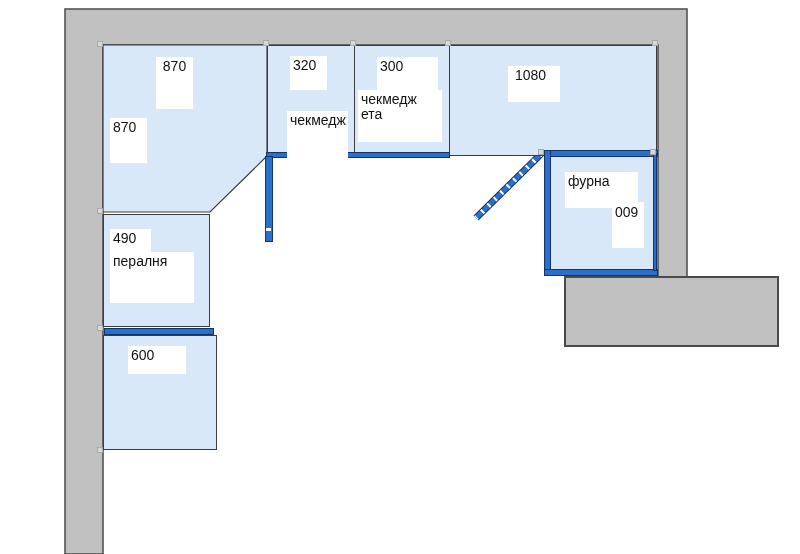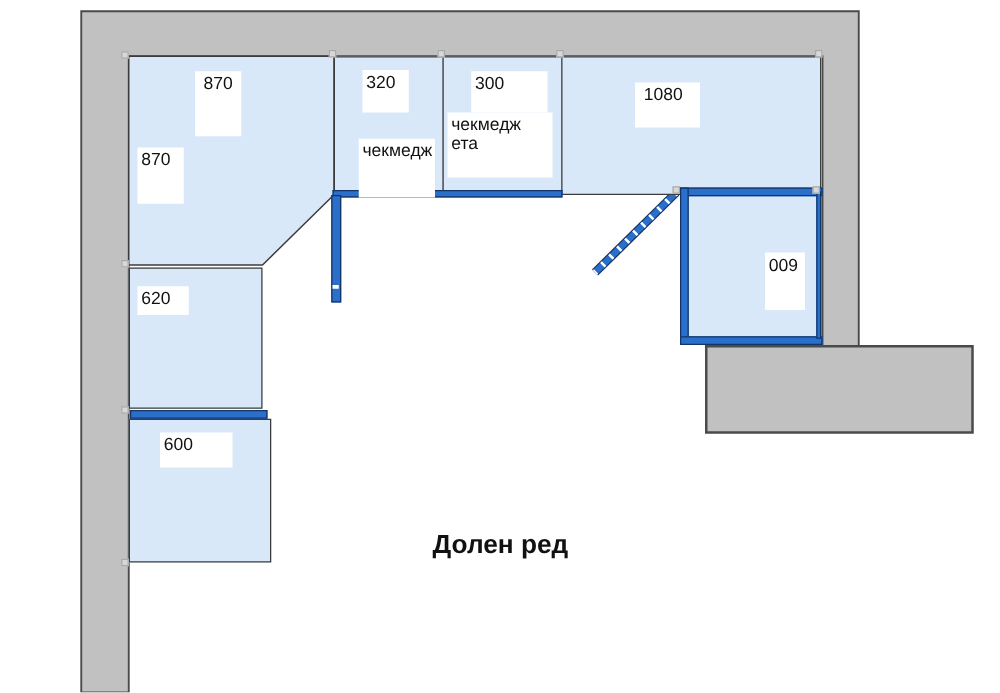--- a/index.html
+++ b/index.html
@@ -76,32 +76,33 @@
   <div class="lbl center" style="left:156px;top:57px;width:37px;height:52px">870</div>
   <div class="lbl" style="left:110px;top:118px;width:37px;height:45px">870</div>
   <div class="lbl" style="left:290px;top:56px;width:37px;height:34px">320</div>
   <div class="lbl" style="left:287px;top:111px;width:61px;height:47px">чекмедж</div>
   <div class="lbl" style="left:377px;top:57px;width:61px;height:33px">300</div>
   <div class="lbl" style="left:358px;top:90px;width:84px;height:52px;">
     <div>чекмедж</div>
     <div>ета</div>
   </div>
   <div class="lbl" style="left:508px;top:66px;width:52px;height:36px;padding-left:7px">1080</div>
+  <div class="lbl" style="left:565px;top:172px;width:73px;height:36px">фурна</div>
   <div class="lbl" style="left:612px;top:202px;width:32px;height:46px">
     <span class="rot180">600</span>
   </div>
-  <div class="lbl" style="left:110px;top:229px;width:41px;height:23px">620</div>
+  <div class="lbl" style="left:110px;top:229px;width:41px;height:23px">490</div>
+  <div class="lbl" style="left:110px;top:252px;width:84px;height:51px">пералня</div>
   <div class="lbl" style="left:128px;top:346px;width:58px;height:28px">600</div>
 
   <div class="handle" style="left:97px;top:41px"></div>
   <div class="handle" style="left:263px;top:40px"></div>
   <div class="handle" style="left:350px;top:40px"></div>
   <div class="handle" style="left:445px;top:40px"></div>
   <div class="handle" style="left:652px;top:40px"></div>
   <div class="handle" style="left:538px;top:149px"></div>
   <div class="handle" style="left:650px;top:149px"></div>
   <div class="handle" style="left:97px;top:208px"></div>
   <div class="handle" style="left:97px;top:325px"></div>
   <div class="handle" style="left:97px;top:447px"></div>
 
-  <div class="title" style="left:346px;top:424px">Долен ред</div>
 
 </div>
 
 </body></html>

